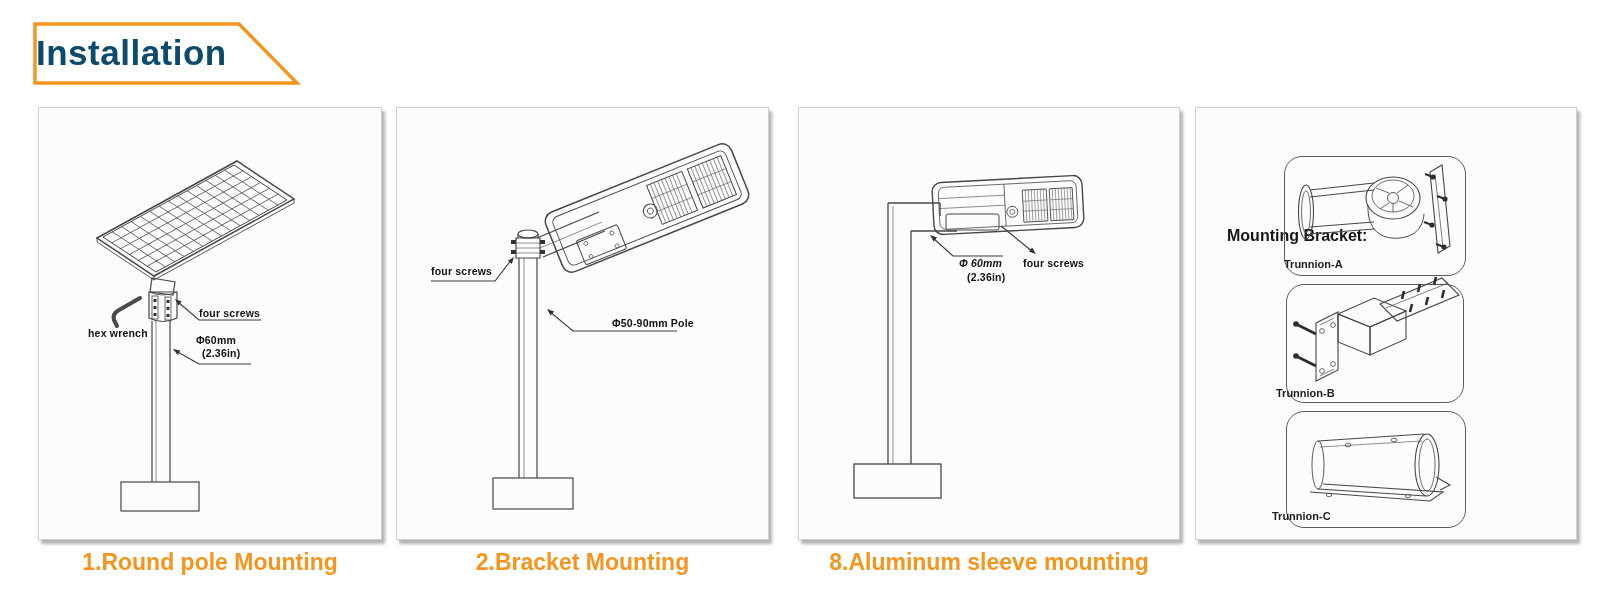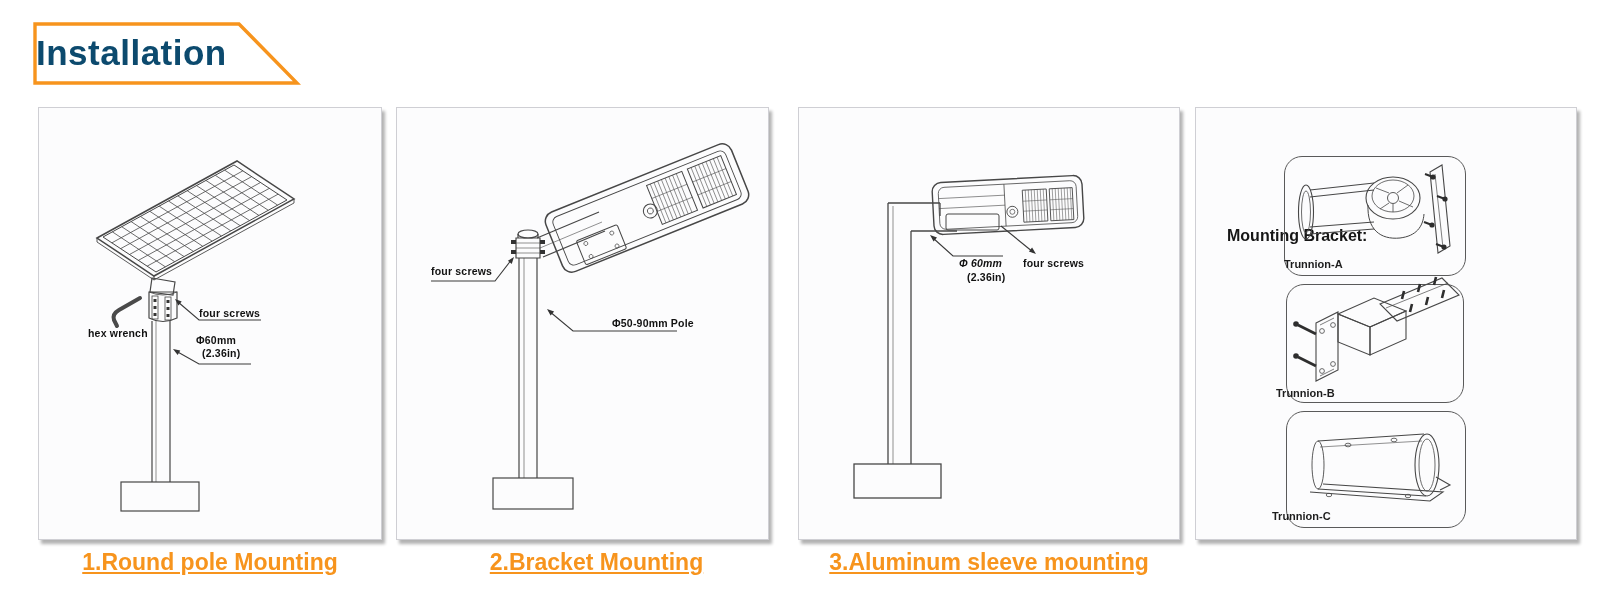--- a/index.html
+++ b/index.html
@@ -17,21 +17,21 @@
     border:1px solid #cfcfd4;box-shadow:3px 4px 3px rgba(0,0,0,0.30);
     box-sizing:border-box;
   }
   .panel svg.art{position:absolute;left:0;top:0;}
   .dlabel{
     position:absolute;font-size:10.5px;font-weight:bold;color:#111;
     white-space:nowrap;letter-spacing:0.2px;line-height:1.1;
   }
   .caption{
     position:absolute;top:549px;height:26px;font-size:23px;font-weight:bold;
-    color:#F7941D;text-align:center;white-space:nowrap;text-decoration:underline;
+    color:#F7941D;text-align:center;white-space:nowrap;
   }
   .mb-header{
     position:absolute;left:31px;top:119px;font-size:16px;font-weight:bold;color:#161616;
     white-space:nowrap;
   }
   .tbox{
     position:absolute;border:1.4px solid #5a5a5a;border-radius:18px;box-sizing:border-box;
     background:transparent;
   }
   .tcap{
@@ -139,21 +139,21 @@
       <g stroke="#3a3a3a" stroke-width="1.1" fill="none">
         <path d="M34,173 H98 L115,151"></path>
         <path d="M280,223 H176 L152,203"></path>
       </g>
       <polygon points="117,149 114.7,156.1 110.9,152.7" fill="#333"></polygon>
       <polygon points="150,201 157.1,203.6 153.6,207.6" fill="#333"></polygon>
     </svg>
     <div class="dlabel" style="left:34px;top:158px;">four screws</div>
     <div class="dlabel" style="left:179px;top:210px;margin-left:36px;">Φ50-90mm Pole</div>
   </div>
-  <div class="caption" style="left:410px;width:373px;">2.Bracket Mounting</div>
+  <div class="caption" style="left:396px;width:373px;">2.Bracket Mounting</div>
 
   <div class="panel" style="left:798px;width:382px;">
     <svg class="art" width="382" height="431" viewBox="0 0 382 431">
 
       <g fill="none" stroke="#474747" stroke-width="1.3">
         <path d="M89,95 H141 M141,95 V108 M89,95 V356 M112,123 V356 M112,123 H158"></path>
         <path d="M94,98 V356" stroke-width="0.6"></path>
         <rect x="55" y="356" width="87" height="34"></rect>
         <rect x="147" y="106" width="53" height="16" rx="2" stroke-width="1"></rect>
       </g>
@@ -175,21 +175,21 @@
         <path d="M204,148 H154 L134,130"></path>
         <path d="M202,118 L234,144"></path>
       </g>
       <polygon points="131,127 138,129.4 134.6,133.4" fill="#333"></polygon>
       <polygon points="237,146 233.1,139.6 229.9,143.6" fill="#333"></polygon>
     </svg>
     <div class="dlabel" style="left:160px;top:150px;font-style:italic;">Φ 60mm</div>
     <div class="dlabel" style="left:168px;top:164px;">(2.36in)</div>
     <div class="dlabel" style="left:224px;top:150px;">four screws</div>
   </div>
-  <div class="caption" style="left:798px;width:382px;">3.Aluminum sleeve mounting</div>
+  <div class="caption" style="left:798px;width:382px;">8.Aluminum sleeve mounting</div>
 
   <div class="panel" style="left:1195px;width:382px;">
     <div class="mb-header">Mounting Bracket:</div>
 
     <div class="tbox" style="left:88px;top:48px;width:182px;height:120px;"></div>
     <div class="tbox" style="left:90px;top:176px;width:178px;height:119px;"></div>
     <div class="tbox" style="left:90px;top:303px;width:180px;height:117px;"></div>
 
     <svg class="art" width="382" height="431" viewBox="0 0 382 431">
 

